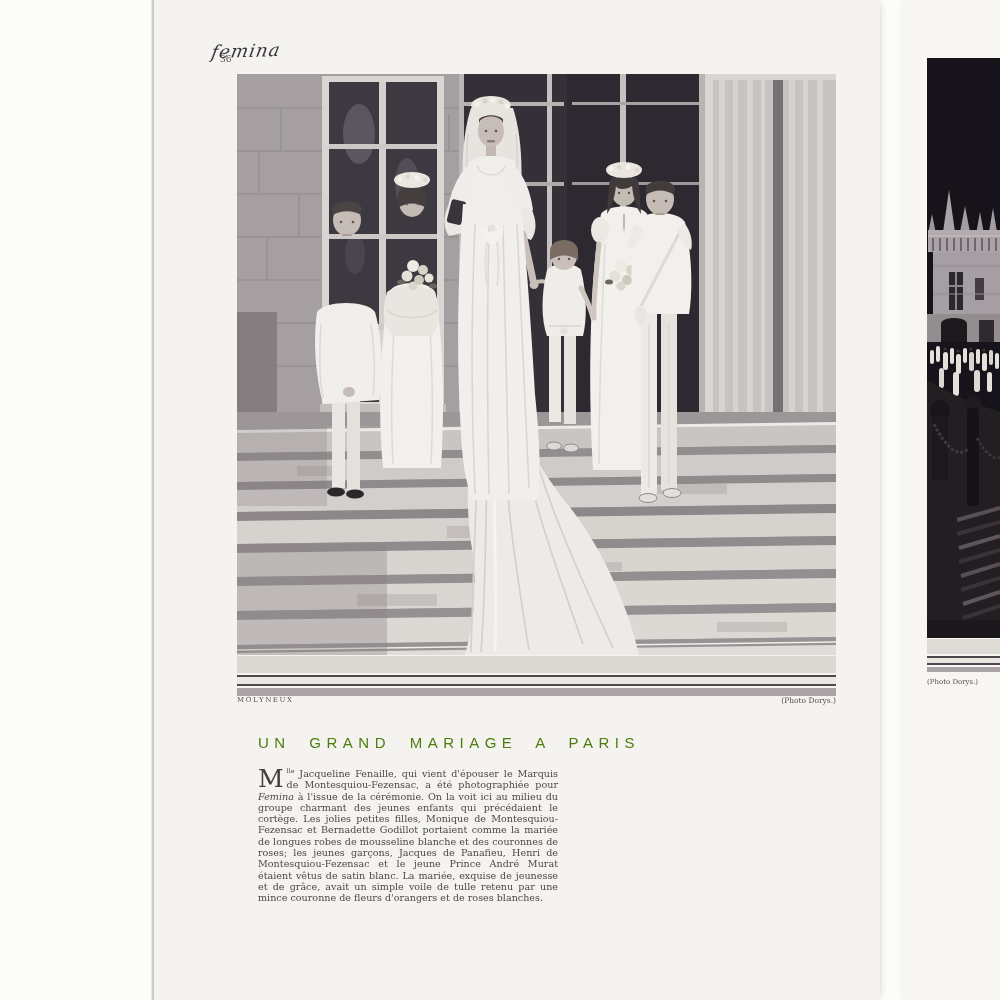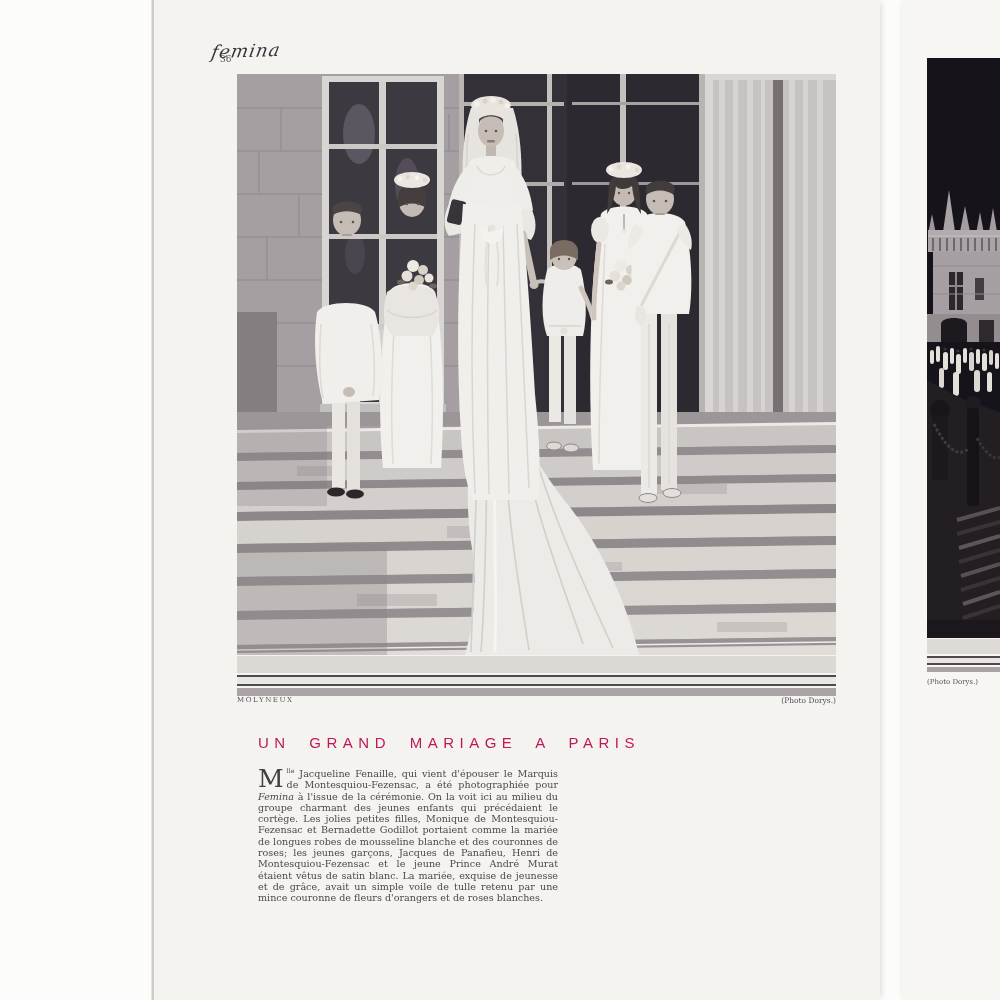--- a/index.html
+++ b/index.html
@@ -32,21 +32,21 @@
   .caption-row{display:flex;justify-content:space-between;gap:24px;}
   .credit-left{
     font-family:"DejaVu Serif", serif;font-size:7px;letter-spacing:1.6px;color:#5a555a;
   }
   .credit-right{
     font-family:"DejaVu Serif", serif;font-size:7.5px;color:#555055;
   }
   .title{
     position:absolute;left:104px;top:734px;margin:0;white-space:nowrap;
     font-family:"Liberation Sans", sans-serif;font-weight:400;
-    font-size:15px;letter-spacing:5.5px;word-spacing:9px;color:#be185d;
+    font-size:15px;letter-spacing:5.5px;word-spacing:9px;color:#4d7c0f;
   }
   .body-text{
     position:absolute;left:104px;top:768px;width:300px;margin:0;
     font-size:9.6px;line-height:11.3px;text-align:justify;color:#4d484b;
   }
   .body-text .dropcap{
     float:left;font-size:25px;line-height:20px;padding:1px 3px 0 0;color:#433e42;
   }
   .body-text sup{font-size:6.3px;line-height:0;}
   .body-text em{font-style:italic;}

